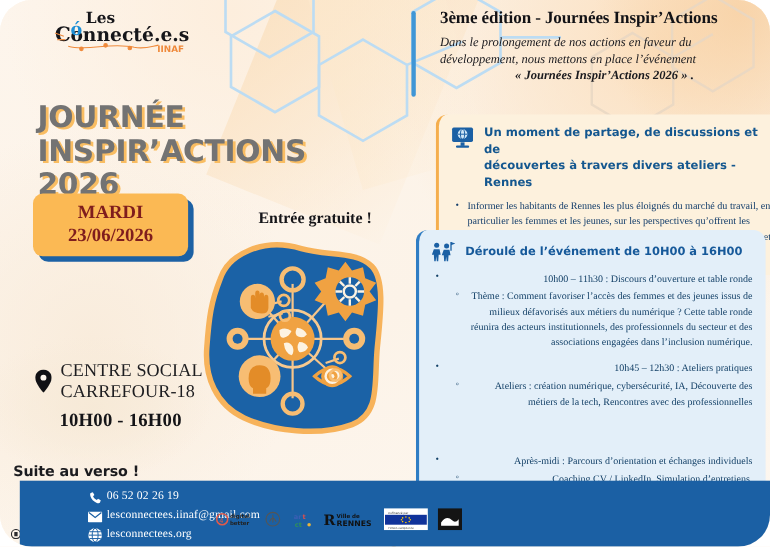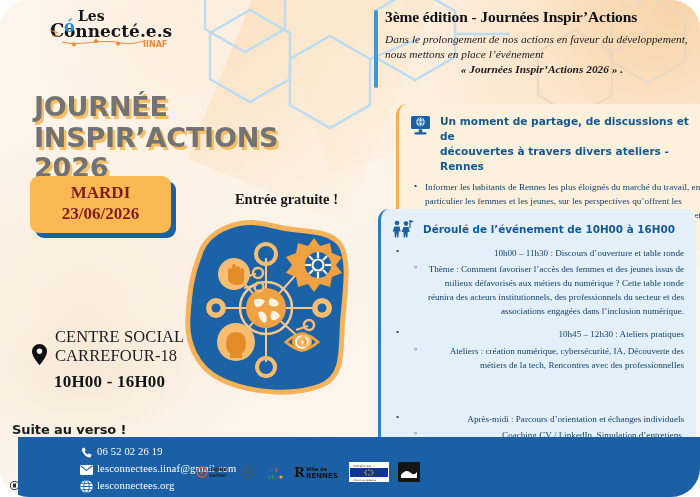--- a/index.html
+++ b/index.html
@@ -79,21 +79,21 @@
     text-align: center;
     font-family: "Liberation Serif", serif;
     font-weight: 700;
     font-size: 17px;
     line-height: 1.22;
     color: #7f1d1d;
   }
 
   .venue {
     position: absolute; left: 32px; top: 327px; width: 200px;
-    display: flex; gap: 8px; align-items: flex-end;
+    display: flex; gap: 8px; align-items: center;
   }
   .venue-text {
     font-family: "Liberation Serif", serif;
     font-size: 16.5px;
     line-height: 1.16;
     color: #1d1d20;
     letter-spacing: .1px;
   }
   .venue-hours {
     position: absolute; left: 54px; top: 372px;
@@ -120,21 +120,21 @@
     font-weight: 700; font-style: italic;
     font-size: 6px;
     color: #2a2a2e;
   }
 
   .center-graphic { position: absolute; left: 178px; top: 212px; }
 
   
   .right-col { position: absolute; left: 360px; top: 0; width: 340px; height: 497px; }
 
-  .head-block { position: absolute; left: 14px; top: 8px; width: 325px; padding-left: 11px; }
+  .head-block { position: absolute; left: 14px; top: 8px; width: 325px; padding-left: 26px; }
   .head-bar {
     position: absolute; left: 0; top: 2px; width: 4px; height: 78px;
     background: #3f96d6; border-radius: 2px;
   }
   .head-title {
     font-family: "Liberation Serif", serif;
     font-weight: 700;
     font-size: 15.5px;
     color: #121216;
     letter-spacing: -.1px;

